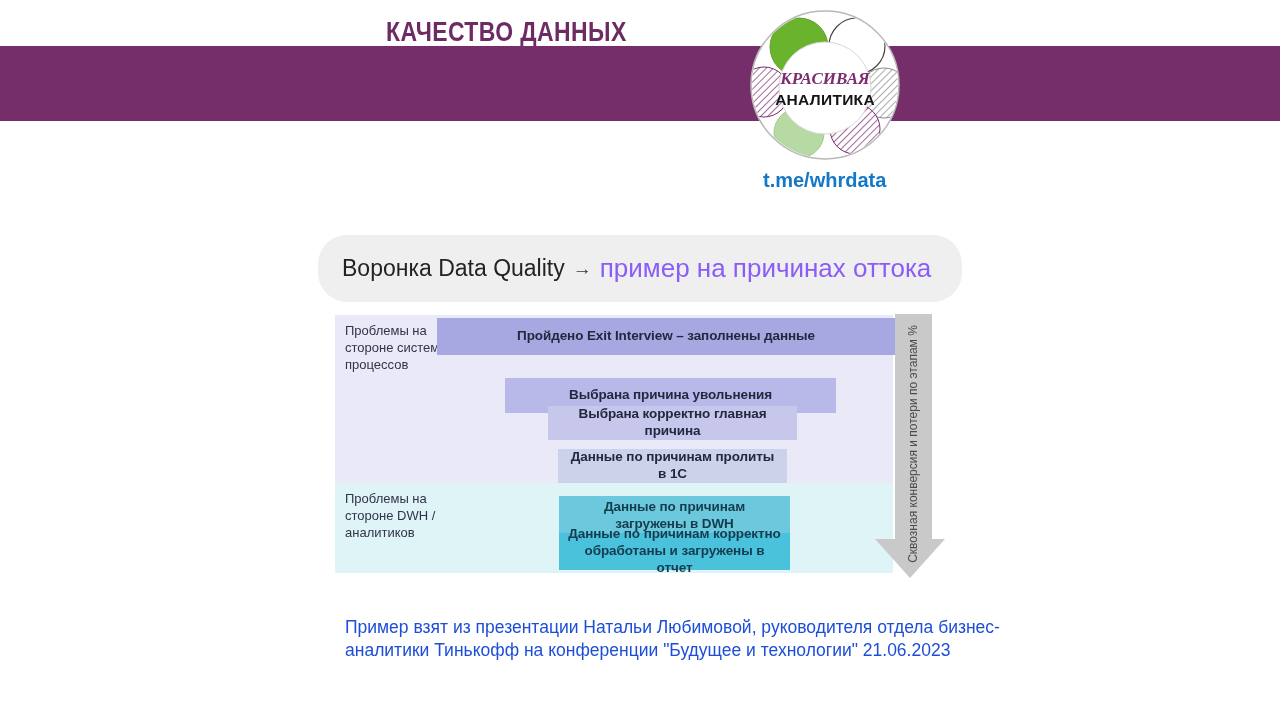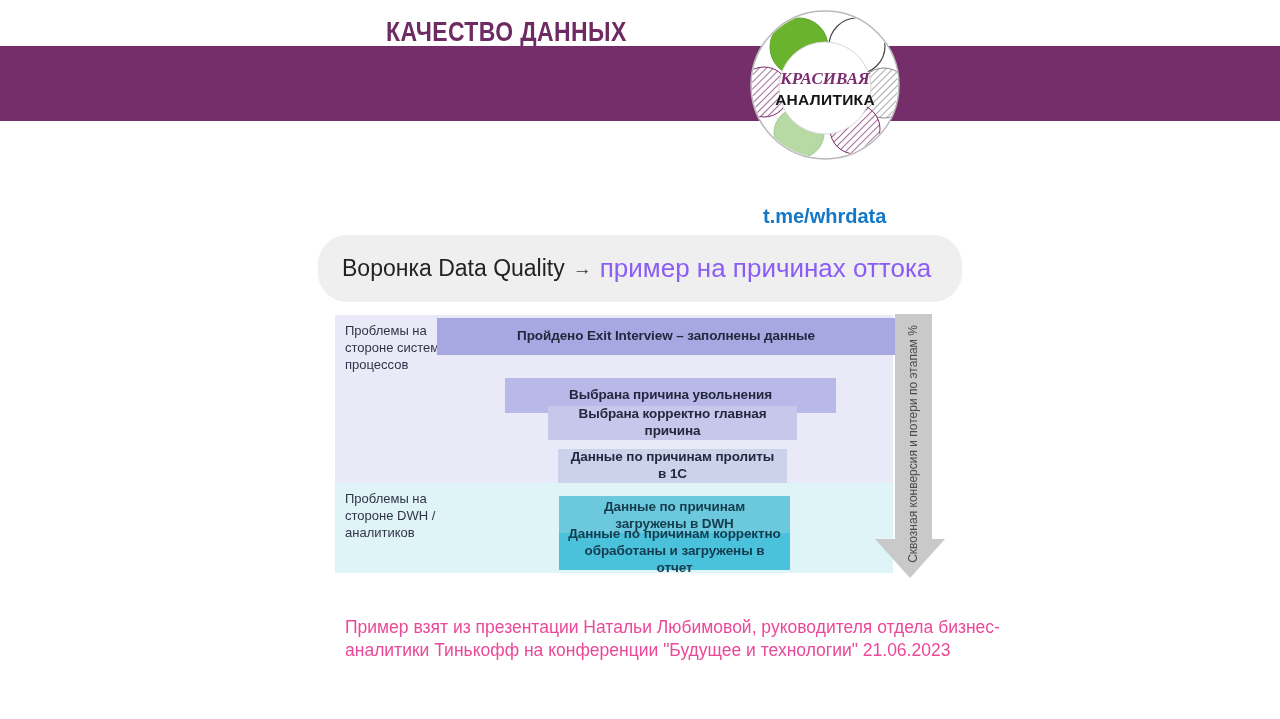--- a/index.html
+++ b/index.html
@@ -34,21 +34,21 @@
   .bar1 { left:437px; top:318px; width:458px; height:37px; }
   .bar2 { left:505px; top:378px; width:331px; height:35px; }
   .bar3 { left:548px; top:406px; width:249px; height:34px; }
   .bar4 { left:558px; top:449px; width:229px; height:34px; }
   .bar5 { left:559px; top:489px; width:231px; height:39px; }
   .bar6 { left:559px; top:533px; width:231px; height:37px; }
 
   .arrow-svg { position:absolute; left:874px; top:314px; }
   .arrow-label { position:absolute; left:913px; top:444px; width:256px; height:14px; transform:translate(-50%,-50%) rotate(-90deg); font-size:12px; color:#4c4c4c; text-align:center; white-space:nowrap; }
 
-  .caption { position:absolute; left:345px; top:616px; font-size:17.5px; color:#ec4899; line-height:1.33; }
+  .caption { position:absolute; left:345px; top:616px; font-size:17.5px; color:#1d4ed8; line-height:1.33; }
   .caption span { display:block; }
 </style>
 </head>
 <body>
 
 <div class="page">
 
   <div class="header-title">КАЧЕСТВО ДАННЫХ</div>
   <div class="purple-band" style="background-color: rgb(118, 46, 107);"></div>
 
@@ -73,21 +73,21 @@
       <circle cx="141" cy="87" r="25" fill="url(#hg)" stroke="#8a8a8a" stroke-width="1"></circle>
       <circle cx="112" cy="123" r="25" fill="url(#hp)" stroke="#7b2c6f" stroke-width="1"></circle>
       <circle cx="56" cy="127" r="25" stroke="#a3c98e" stroke-width="1" fill="#b7d9a4"></circle>
       <circle cx="21" cy="86" r="25" fill="url(#hp)" stroke="#7b2c6f" stroke-width="1"></circle>
     </g>
     <circle cx="82" cy="82" r="46" fill="#ffffff" stroke="#d8d8d8" stroke-width="1"></circle>
     <text class="logo-name1" x="82" y="78" text-anchor="middle" fill="#7b2c6f">КРАСИВАЯ</text>
     <text class="logo-name2" x="82" y="99" text-anchor="middle" fill="#141414">АНАЛИТИКА</text>
   </svg>
 
-  <a href="#" class="tg-link" style="color: rgb(20, 120, 200); margin-top: 36px;">t.me/whrdata</a>
+  <a href="#" class="tg-link" style="color: rgb(20, 120, 200);">t.me/whrdata</a>
 
   <div class="slide-title-bar" style="background-color: rgb(240, 239, 239); border-radius: 29px;">
     <span class="slide-title-main">Воронка Data Quality</span>
     <span class="slide-title-arrow">→</span>
     <span class="slide-title-rest">пример на причинах оттока</span>
   </div>
 
   <div class="zone zone1" style="background-color: rgb(233, 233, 247);"></div>
   <div class="zone zone2" style="background-color: rgb(223, 244, 246);"></div>
   <div class="zone-label zone-label1">Проблемы на стороне систем / процессов</div>

